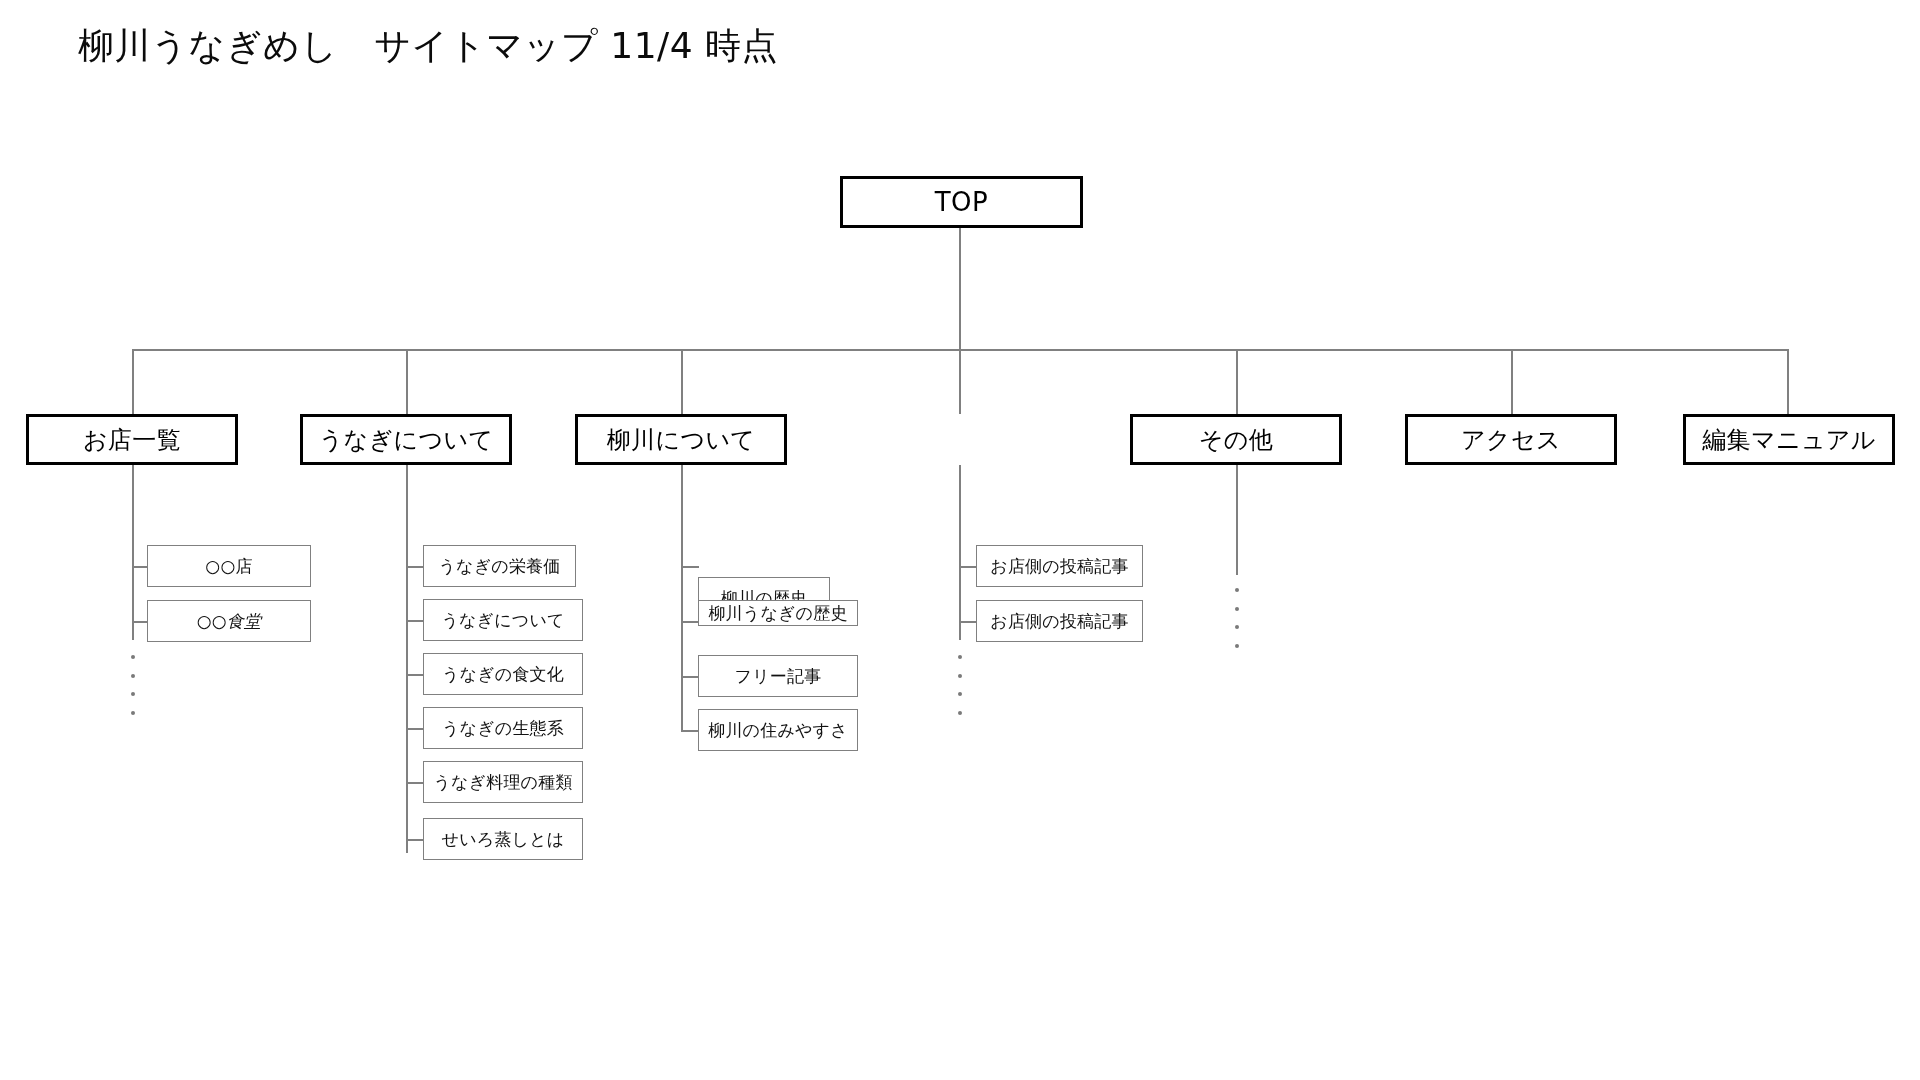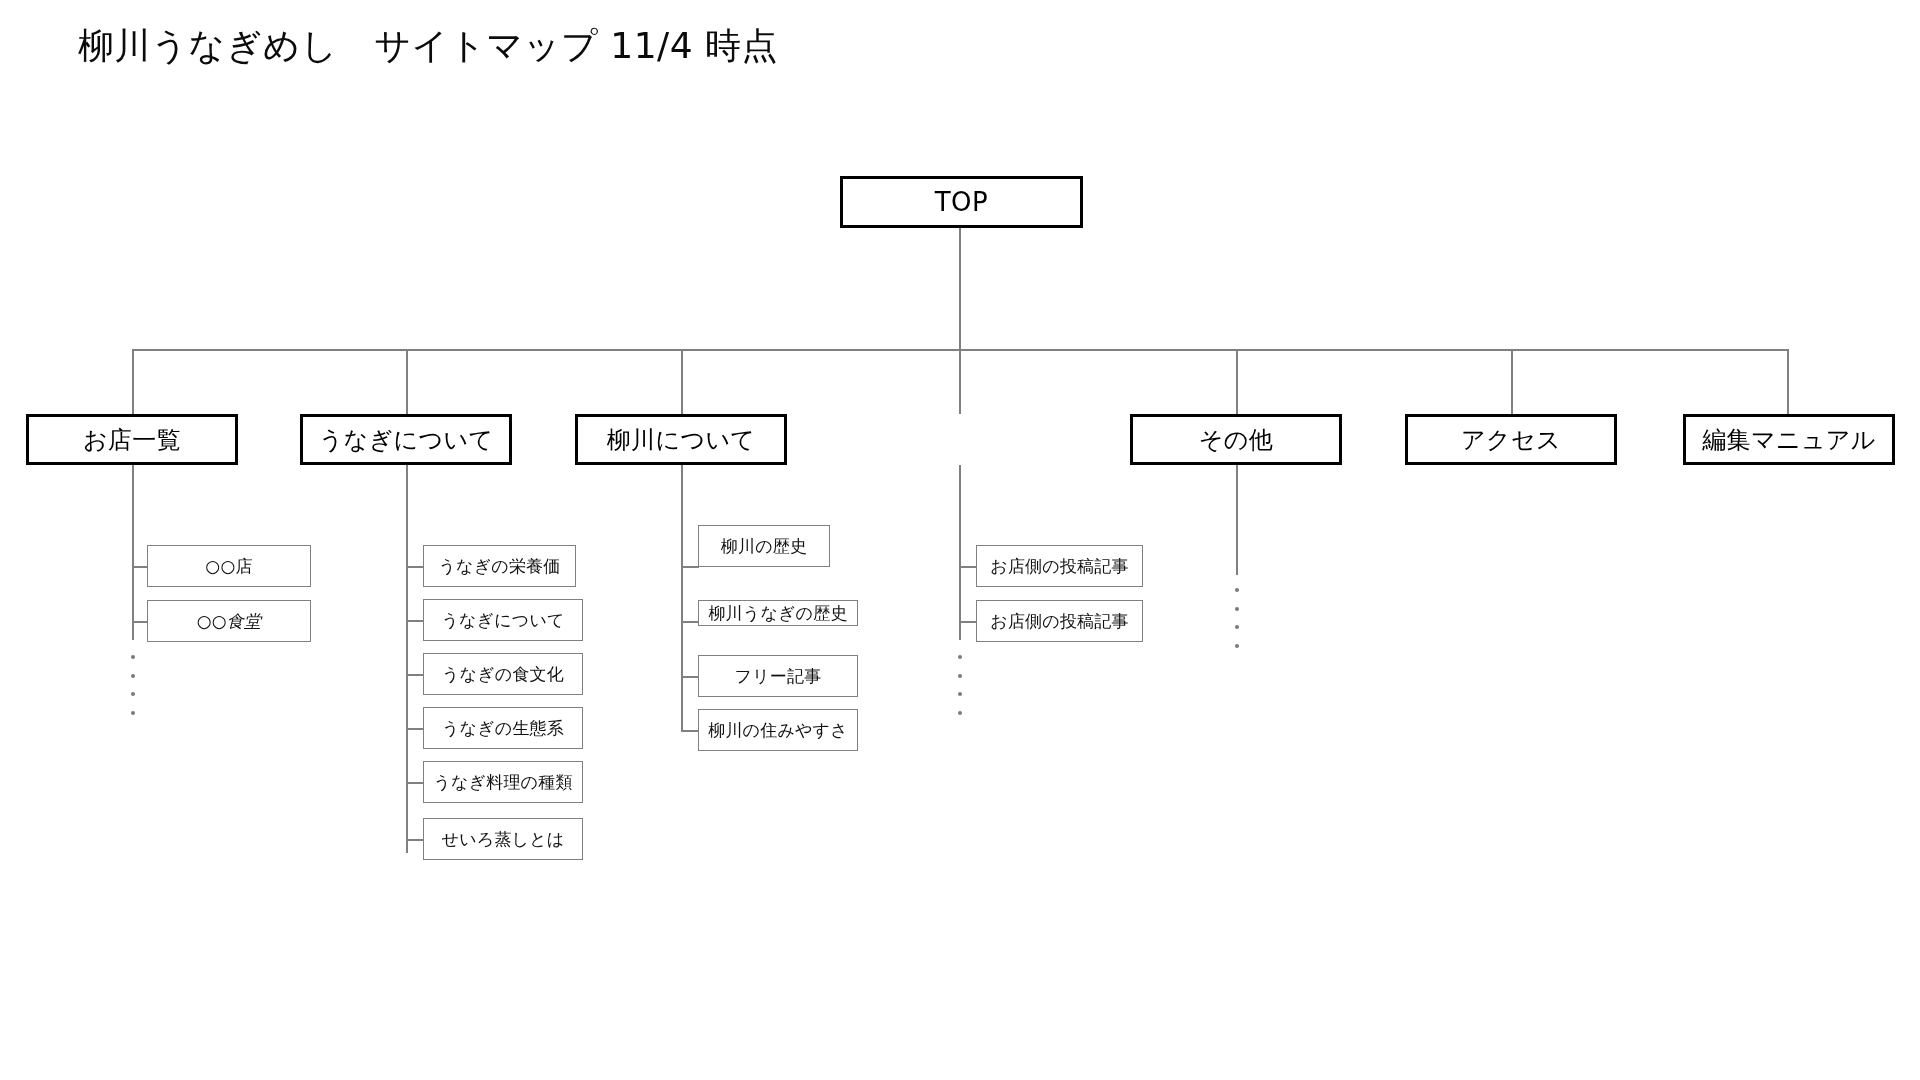--- a/index.html
+++ b/index.html
@@ -194,21 +194,21 @@
   </div>
 
   <div class="line h" style="left:406px; top:839px; width:18px;"></div>
   <div class="node level3" style="left:423px; top:818px; width:160px; height:42px;">
     <span>せいろ蒸しとは</span>
   </div>
 
   <div class="line v" style="left:681px; top:465px; height:265px;"></div>
 
   <div class="line h" style="left:681px; top:566px; width:18px;"></div>
-  <div class="node level3" style="left:698px; top:525px; width:132px; height:42px;">
+  <div class="node level3" style="left:698px; top:577px; width:132px; height:42px;">
     <span>柳川の歴史</span>
   </div>
 
   <div class="line h" style="left:681px; top:621px; width:18px;"></div>
   <div class="node level3" style="left:698px; top:600px; width:160px; height:26px;">
     <span>柳川うなぎの歴史</span>
   </div>
 
   <div class="line h" style="left:681px; top:676px; width:18px;"></div>
   <div class="node level3" style="left:698px; top:655px; width:160px; height:42px;">

